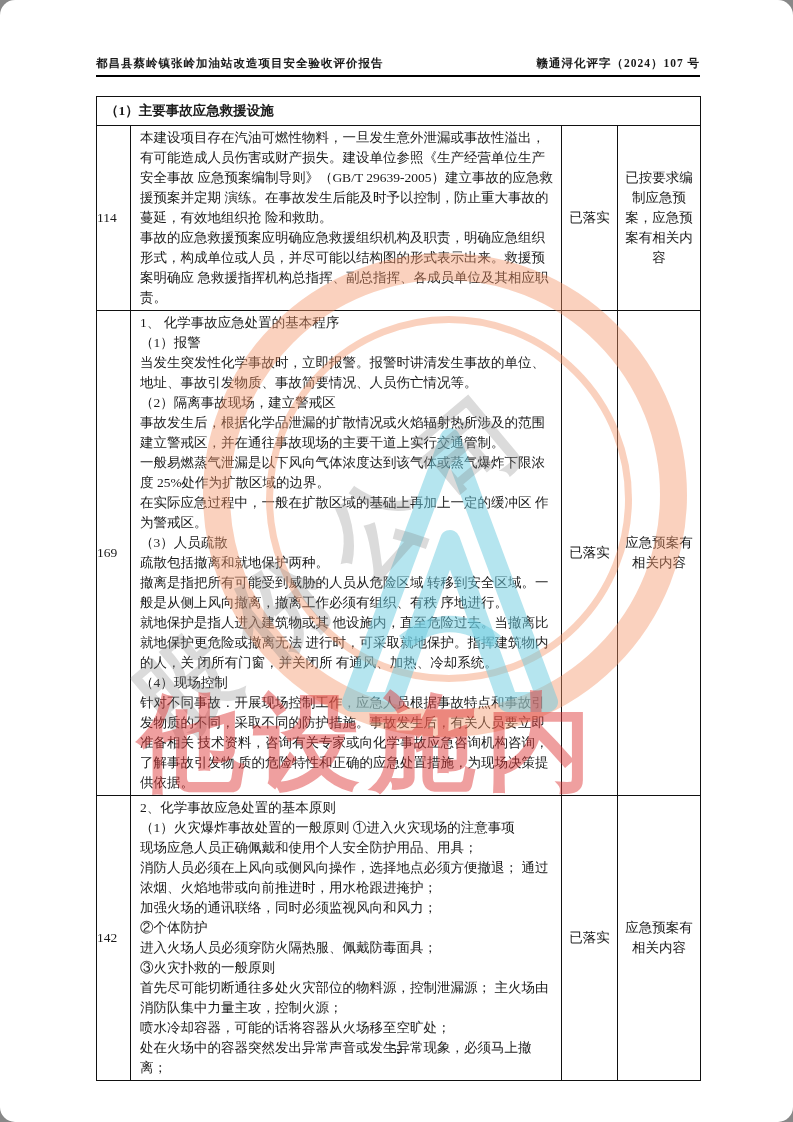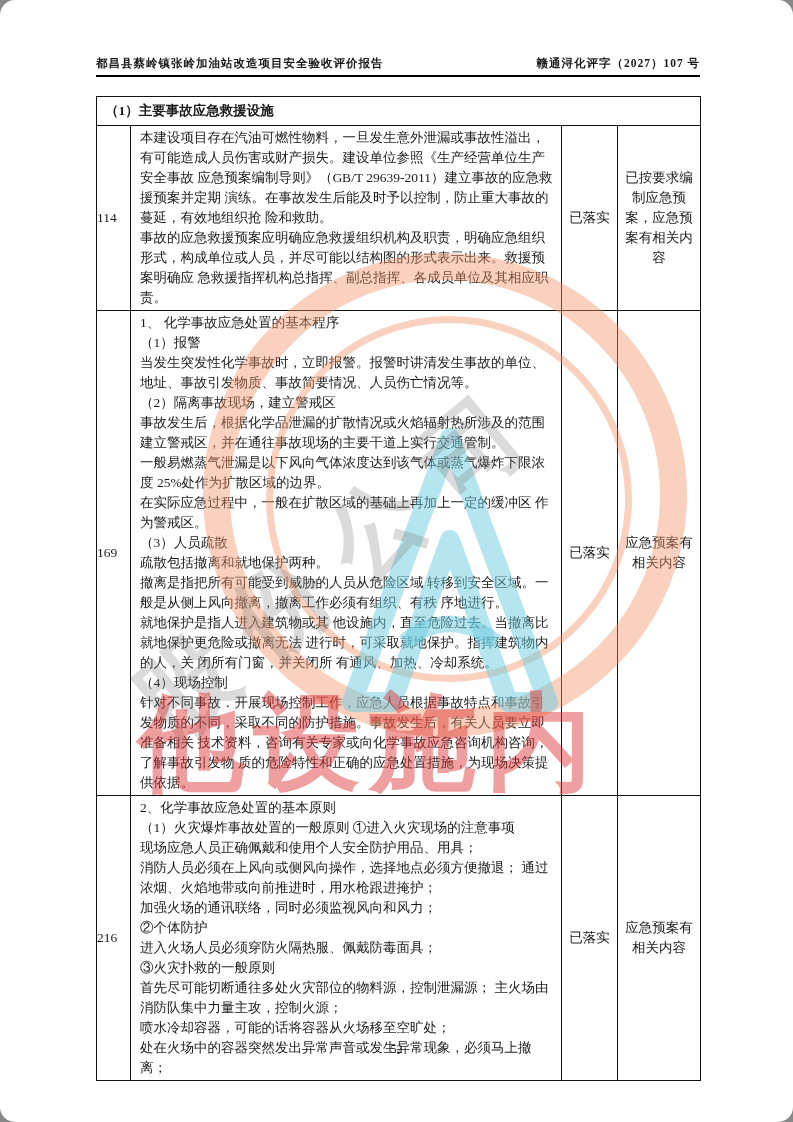--- a/index.html
+++ b/index.html
@@ -97,21 +97,21 @@
     font-family:"Liberation Serif",serif;
   }
 </style>
 </head>
 <body>
 
 <div class="page">
 
   <div class="header">
     <span>都昌县蔡岭镇张岭加油站改造项目安全验收评价报告</span>
-    <span>赣通浔化评字（2027）107 号</span>
+    <span>赣通浔化评字（2024）107 号</span>
   </div>
 
   <div class="wm seal-outer"></div>
   <div class="wm seal-inner"></div>
   <svg class="wm seal-logo" viewBox="0 0 240 300">
     <path d="M120 18 L218 282 L178 282 L120 120 L62 282 L22 282 Z" fill="none" stroke="rgba(108,204,224,0.50)" stroke-width="20" stroke-linejoin="round"></path>
     <path d="M74 222 Q120 186 166 222" fill="none" stroke="rgba(108,204,224,0.50)" stroke-width="16"></path>
   </svg>
   <div class="wm wm-gray">股份公司</div>
   <div class="wm wm-red">他设施内</div>
@@ -122,21 +122,21 @@
         <col style="width:431px">
         <col style="width:56px">
         <col style="width:83px">
     </colgroup>
     <tbody>
       <tr>
         <td class="title-cell" colspan="4">（1）主要事故应急救援设施</td>
       </tr>
       <tr class="row-114">
         <td class="num-cell">114</td>
-        <td class="content-cell">本建设项目存在汽油可燃性物料，一旦发生意外泄漏或事故性溢出，有可能造成人员伤害或财产损失。建设单位参照《生产经营单位生产安全事故 应急预案编制导则》（GB/T 29639-2011）建立事故的应急救援预案并定期 演练。在事故发生后能及时予以控制，防止重大事故的蔓延，有效地组织抢 险和救助。
+        <td class="content-cell">本建设项目存在汽油可燃性物料，一旦发生意外泄漏或事故性溢出，有可能造成人员伤害或财产损失。建设单位参照《生产经营单位生产安全事故 应急预案编制导则》（GB/T 29639-2005）建立事故的应急救援预案并定期 演练。在事故发生后能及时予以控制，防止重大事故的蔓延，有效地组织抢 险和救助。
 事故的应急救援预案应明确应急救援组织机构及职责，明确应急组织形式，构成单位或人员，并尽可能以结构图的形式表示出来。救援预案明确应 急救援指挥机构总指挥、副总指挥、各成员单位及其相应职责。</td>
         <td class="status-cell">已落实</td>
         <td class="remark-cell">已按要求编制应急预案，应急预案有相关内容</td>
       </tr>
       <tr class="row-115">
         <td class="num-cell">169</td>
         <td class="content-cell">1、 化学事故应急处置的基本程序
 （1）报警
 当发生突发性化学事故时，立即报警。报警时讲清发生事故的单位、地址、事故引发物质、事故简要情况、人员伤亡情况等。
 （2）隔离事故现场，建立警戒区
@@ -146,21 +146,21 @@
 （3）人员疏散
 疏散包括撤离和就地保护两种。
 撤离是指把所有可能受到威胁的人员从危险区域 转移到安全区域。一般是从侧上风向撤离，撤离工作必须有组织、有秩 序地进行。
 就地保护是指人进入建筑物或其 他设施内，直至危险过去。当撤离比就地保护更危险或撤离无法 进行时，可采取就地保护。指挥建筑物内的人，关 闭所有门窗，并关闭所 有通风、加热、冷却系统。
 （4）现场控制
 针对不同事故．开展现场控制工作，应急人员根据事故特点和事故引发物质的不同，采取不同的防护措施。事故发生后，有关人员要立即准备相关 技术资料，咨询有关专家或向化学事故应急咨询机构咨询，了解事故引发物 质的危险特性和正确的应急处置措施，为现场决策提供依据。</td>
         <td class="status-cell">已落实</td>
         <td class="remark-cell">应急预案有相关内容</td>
       </tr>
       <tr class="row-116">
-        <td class="num-cell">216</td>
+        <td class="num-cell">142</td>
         <td class="content-cell">2、化学事故应急处置的基本原则
 （1）火灾爆炸事故处置的一般原则 ①进入火灾现场的注意事项
 现场应急人员正确佩戴和使用个人安全防护用品、用具；
 消防人员必须在上风向或侧风向操作，选择地点必须方便撤退；  通过浓烟、火焰地带或向前推进时，用水枪跟进掩护；
 加强火场的通讯联络，同时必须监视风向和风力；
 ②个体防护
 进入火场人员必须穿防火隔热服、佩戴防毒面具；
 ③火灾扑救的一般原则
 首先尽可能切断通往多处火灾部位的物料源，控制泄漏源；  主火场由消防队集中力量主攻，控制火源；
 喷水冷却容器，可能的话将容器从火场移至空旷处；

